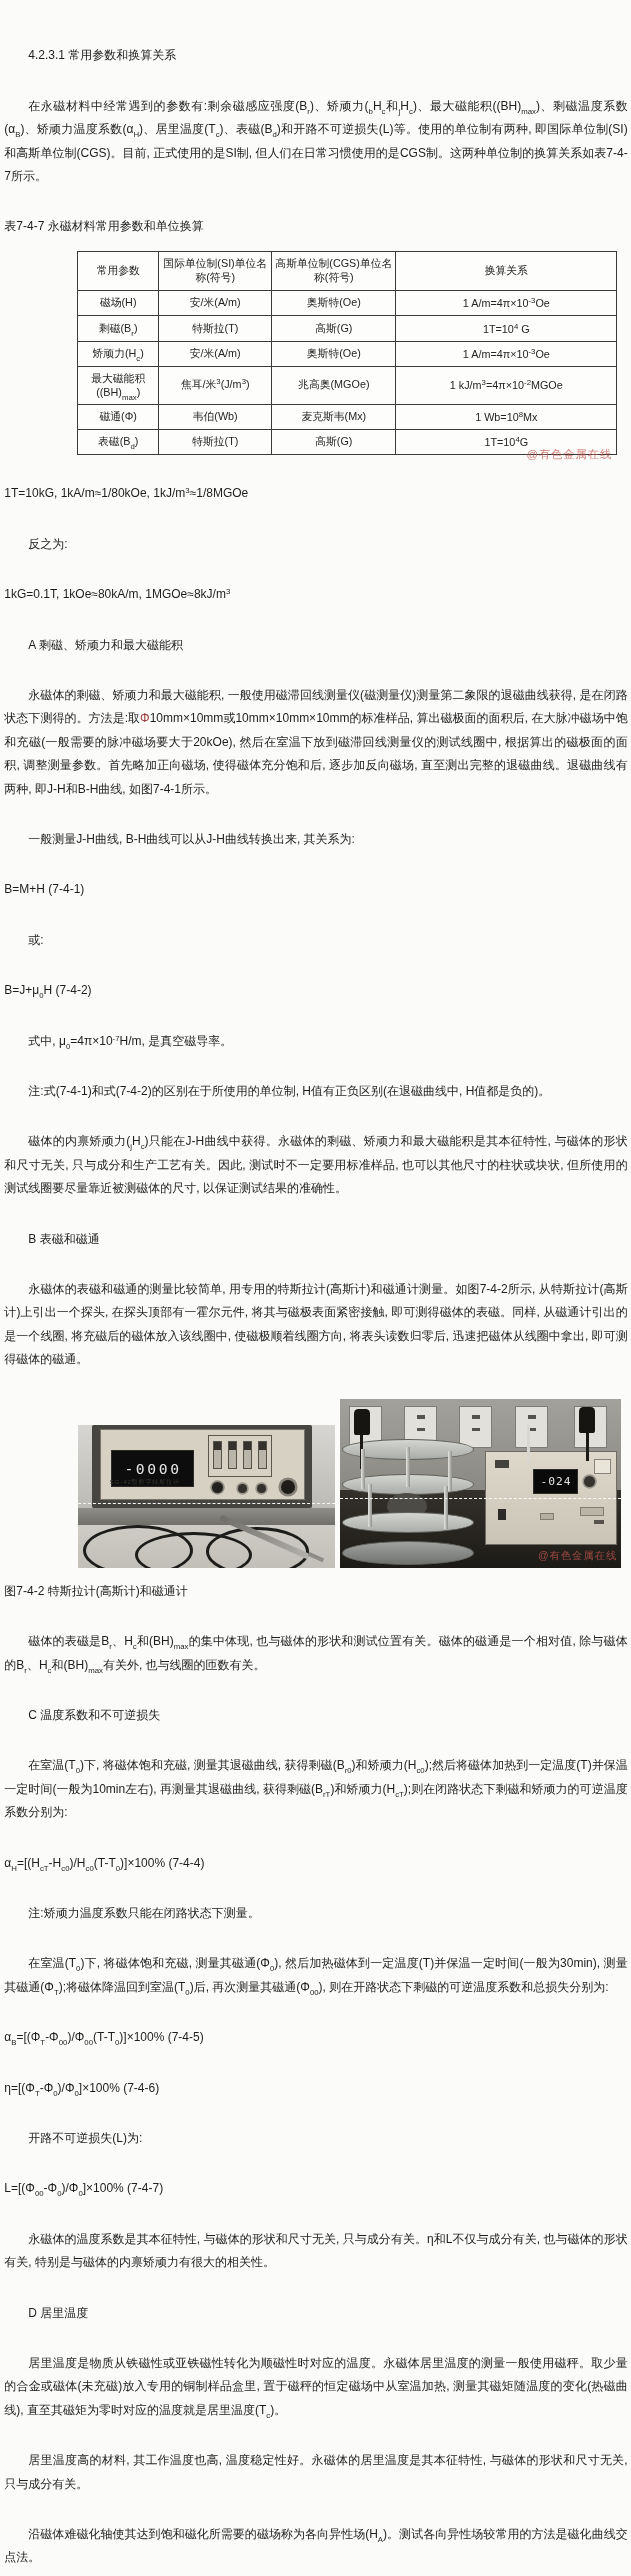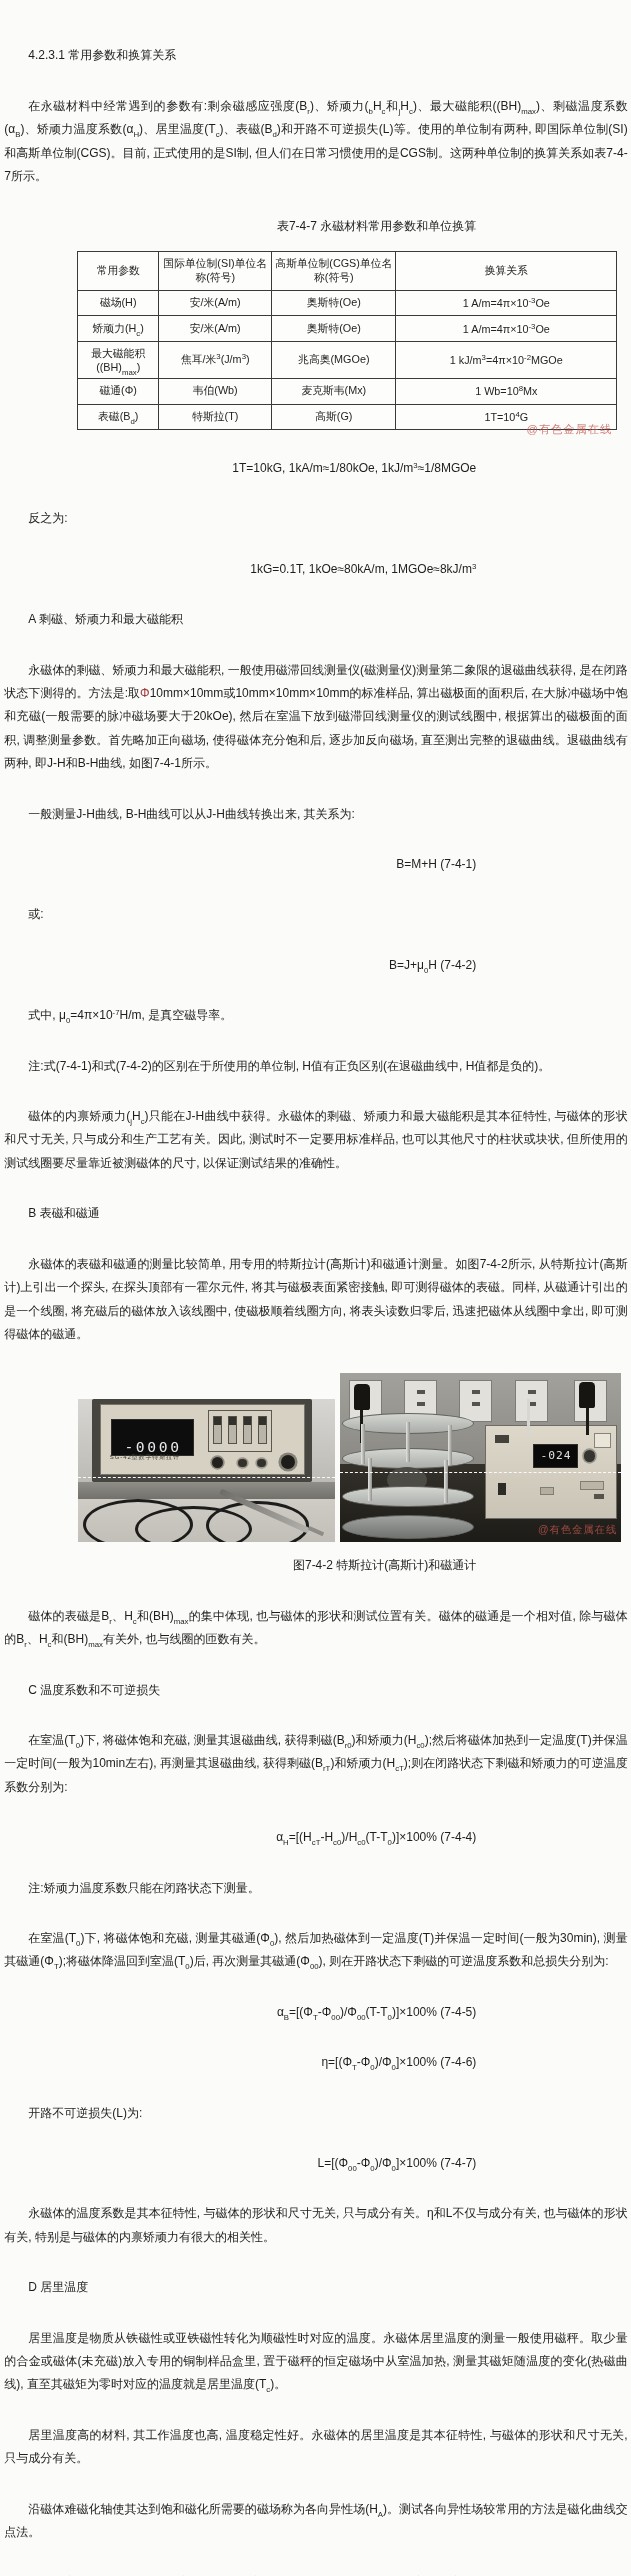--- a/index.html
+++ b/index.html
@@ -1,21 +1,21 @@
 <!DOCTYPE html>
 <html style="font-size:14px"><head>
 <meta charset="utf-8">
 <style>
   html,body{margin:0;padding:0;background:#fbfbfa;}
   body{width:632px;font-family:"Liberation Sans","DejaVu Sans",sans-serif;color:#1e1e1e;}
   .page{width:632px;box-sizing:border-box;padding:17.3px 4.3px 31px 4.3px;}
   .para,.h,.center{font-size:12px;line-height:23.4px;margin:27px 0;}
   .para{text-align:justify;text-indent:2em;}
   .h{text-indent:2em;}
-  .center{width:472px;text-align:right;text-indent:0;}
+  .center{width:472px;text-align:left;text-indent:0;}
   .tbl-title{margin-top:21px;margin-bottom:12px;}
   sub{font-size:7.8px;vertical-align:-3.5px;line-height:0;}
   sup{font-size:7.8px;vertical-align:4.3px;line-height:0;}
   .red-ch{color:#9c3a3a;}
   
   .table-wrap{position:relative;width:540px;margin:0 0 16.4px 73px;}
   table.units{border-collapse:collapse;width:540px;table-layout:fixed;background:#fdfdfc;}
   table.units th,table.units td{border:0.9px solid #3a3a3a;font-weight:normal;font-size:10.8px;
     text-align:center;padding:5.2px 1.7px;height:14px;color:#242424;}
   col.c1{width:15%;} col.c2{width:21%;} col.c3{width:23%;} col.c4{width:41%;}
@@ -23,23 +23,23 @@
   .wm-table{right:5.2px;bottom:-7px;}
   
   .figure-row{display:flex;align-items:flex-end;gap:5.2px;margin:21px 0 12px 74px;width:544px;}
   .photo{position:relative;overflow:hidden;box-shadow:0 0 0 0.9px #8a8a86 inset;}
   .photo-dash{position:absolute;left:0;right:0;border-top:1.7px dashed #fafafa;z-index:9;}
   
   .photo-left{width:257px;height:143px;background:#c6c4bf;}
   .pl-bg{position:absolute;top:0;left:0;right:0;height:83px;background:linear-gradient(#d8d6d2,#bdbbb6);}
   .pl-dev{position:absolute;left:14px;top:0;width:220px;height:83px;background:#47453f;border-radius:1.7px;}
   .pl-panel{position:absolute;left:7.8px;top:4.3px;right:7.8px;bottom:7.8px;background:#d6d1c3;border:0.9px solid #77746c;}
-  .pl-display{position:absolute;left:10.4px;top:14px;width:81px;height:35px;background:#0d0d0d;border:1.7px solid #2c2b28;
+  .pl-display{position:absolute;left:10.4px;top:20px;width:81px;height:35px;background:#0d0d0d;border:1.7px solid #2c2b28;
     color:#e8e8e8;font-family:"DejaVu Sans Mono",monospace;font-size:14.7px;letter-spacing:2.6px;
-    display:flex;align-items:flex-end;justify-content:center;}
+    display:flex;align-items:center;justify-content:center;}
   .pl-label{position:absolute;left:8.7px;top:48px;width:104px;font-size:6px;color:#3a382f;letter-spacing:0.9px;white-space:nowrap;}
   .pl-switchbox{position:absolute;left:107px;top:5.2px;width:64px;height:42px;border:0.9px solid #5a574e;display:flex;gap:6px;justify-content:center;align-items:flex-start;padding-top:5.2px;box-sizing:border-box;}
   .pl-switch{width:7px;height:26px;background:#b9b5a9;border:0.9px solid #55524a;}
   .pl-switch:before{content:"";display:block;height:7.8px;background:#33312c;}
   .pl-btn{position:absolute;left:111px;top:52px;width:11.3px;height:11.3px;border-radius:50%;background:#22211e;box-shadow:0 0 0 1.7px #8d8a80;}
   .pl-knob{position:absolute;width:8.7px;height:8.7px;border-radius:50%;background:#33312c;box-shadow:0 0 0 1.7px #9b978b;}
   .pl-k1{left:137px;top:54px;} .pl-k2{left:156px;top:54px;}
   .pl-conn{position:absolute;right:8.7px;top:50px;width:14px;height:14px;border-radius:50%;background:#1d1c19;box-shadow:0 0 0 2.6px #85827a;}
   .pl-shelf{position:absolute;left:0;right:0;top:83px;height:17.3px;background:linear-gradient(#908e88,#716f69);}
   .pl-desk{position:absolute;left:0;right:0;top:100px;bottom:0;background:linear-gradient(#cfccc6,#c2bfb9);}
@@ -109,20 +109,26 @@
             <th>高斯单位制(CGS)单位名称(符号)</th>
             <th>换算关系</th>
           </tr>
         </thead>
       <tbody>
           <tr>
             <td>磁场(H)</td>
             <td>安/米(A/m)</td>
             <td>奥斯特(Oe)</td>
             <td>1 A/m=4π×10<sup>-3</sup>Oe</td>
+          </tr>
+          <tr>
+            <td>剩磁(B<sub>r</sub>)</td>
+            <td>特斯拉(T)</td>
+            <td>高斯(G)</td>
+            <td>1T=10<sup>4</sup> G</td>
           </tr>
           <tr>
             <td>矫顽力(H<sub>c</sub>)</td>
             <td>安/米(A/m)</td>
             <td>奥斯特(Oe)</td>
             <td>1 A/m=4π×10<sup>-3</sup>Oe</td>
           </tr>
           <tr>
             <td>最大磁能积((BH)<sub>max</sub>)</td>
             <td>焦耳/米<sup>3</sup>(J/m<sup>3</sup>)</td>

